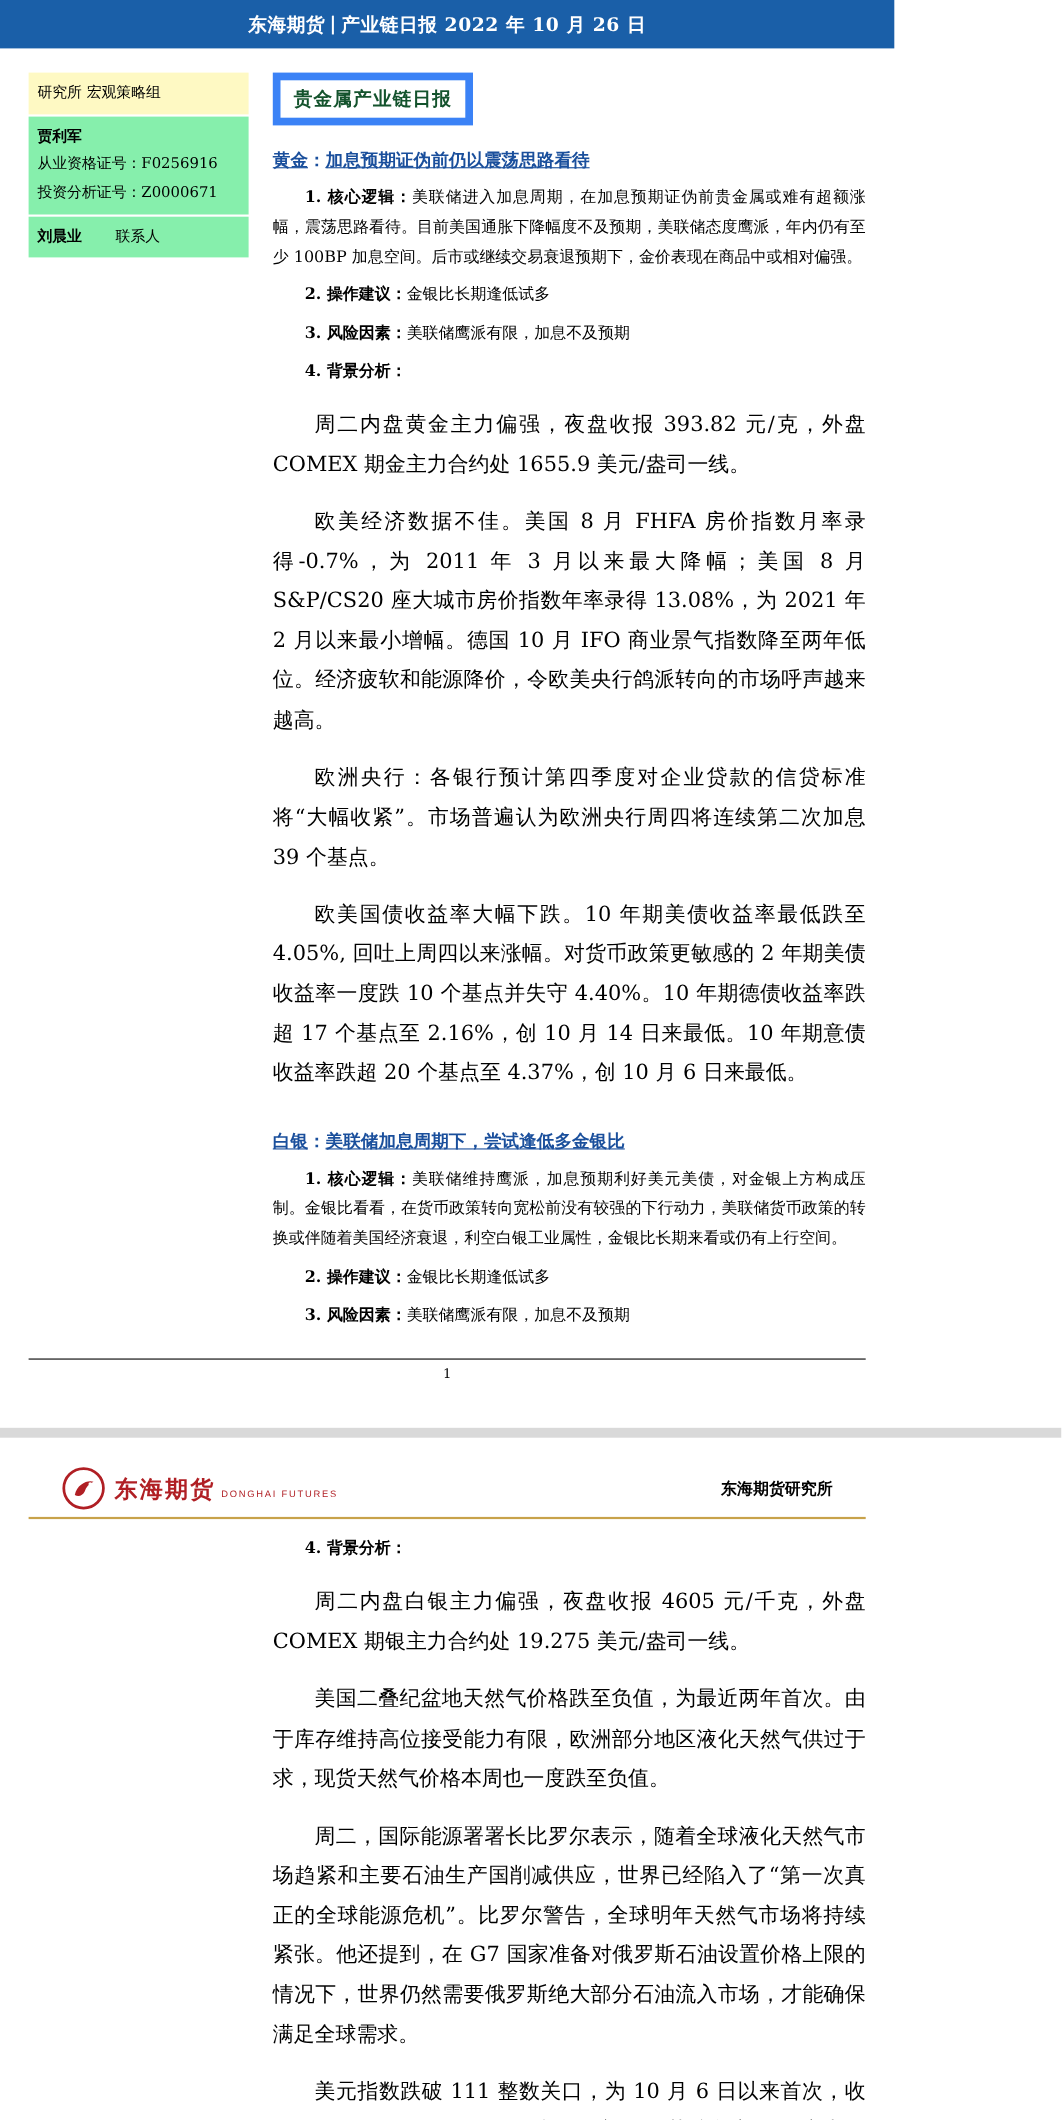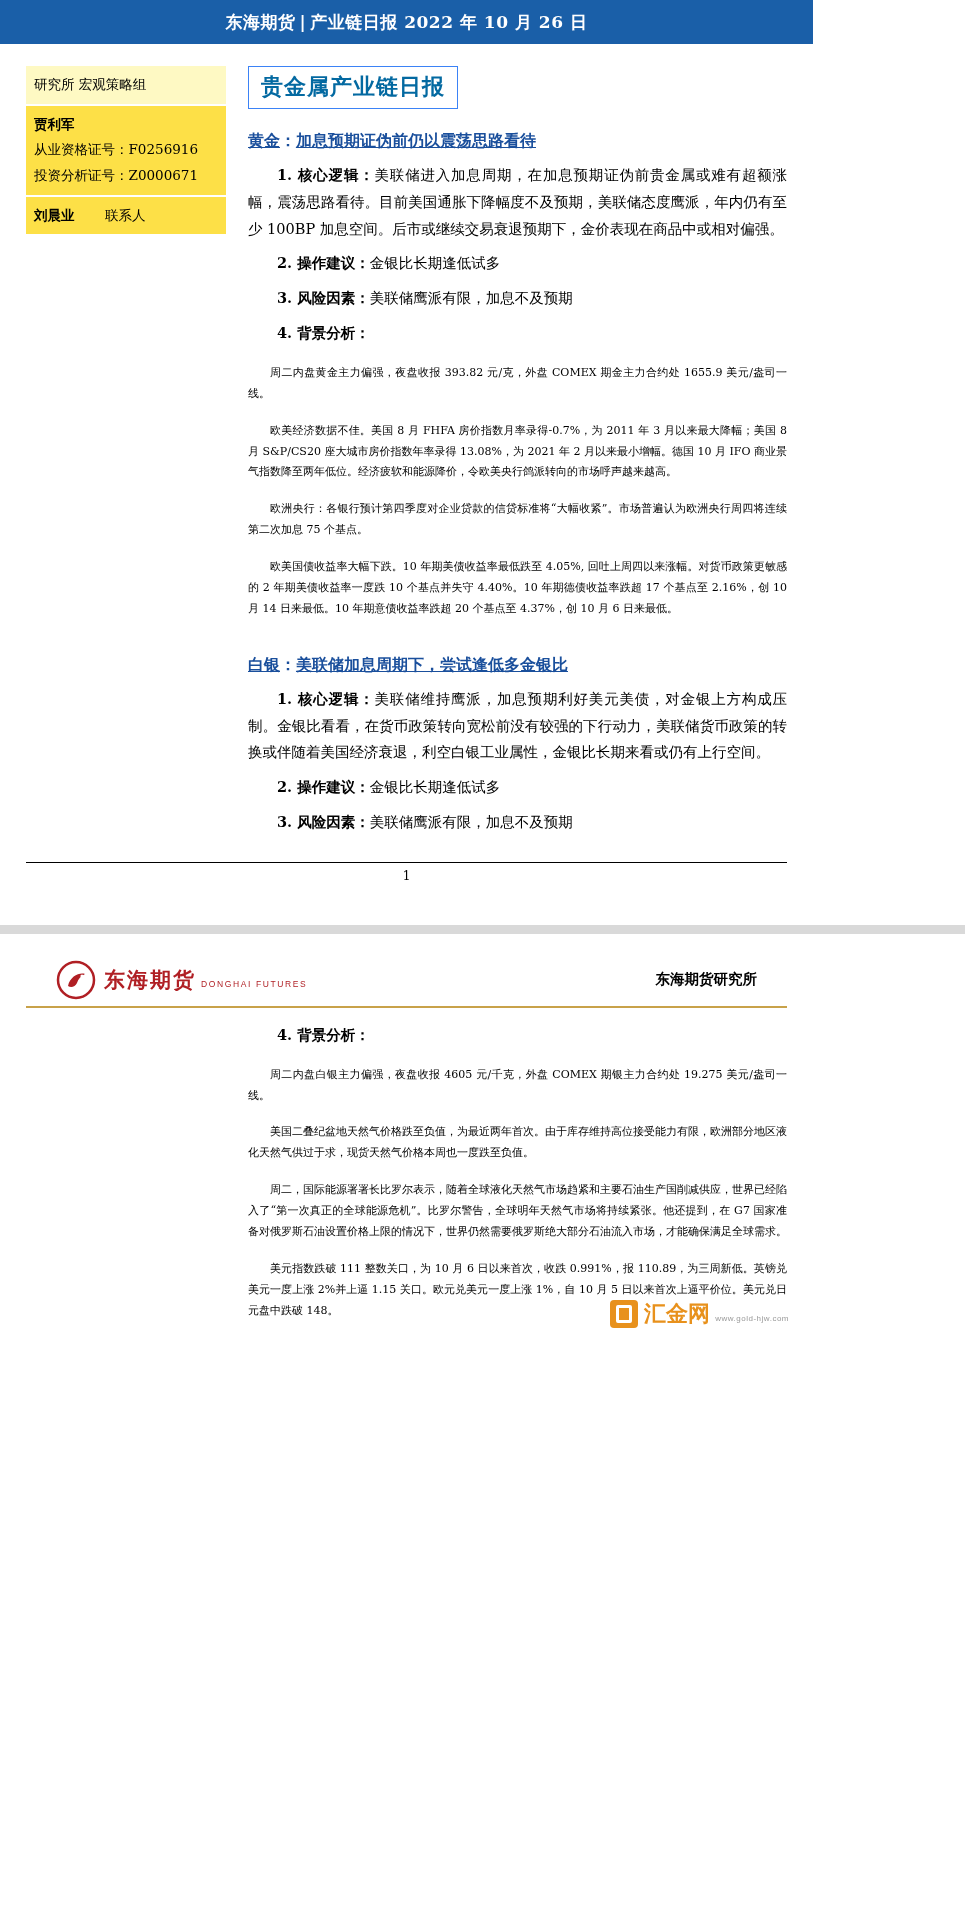--- a/index.html
+++ b/index.html
@@ -32,41 +32,41 @@
     padding:22px 26px 0 26px;
     box-sizing:border-box;
   }
   .sidebar{
     width:200px;
     flex:0 0 200px;
     font-size:13.5px;
     line-height:1.9;
   }
   .side-block{
-    background:#fde047;
+    background:#86efac;
     padding:6px 8px;
     margin-bottom:2px;
   }
   .side-block.plain{background:#fef9c3;}
   .side-row{white-space:nowrap;}
   .side-name{font-weight:bold;}
   .side-gap{display:inline-block;width:22px;}
 
   .main{
     flex:1;
     padding-left:22px;
     box-sizing:border-box;
   }
 
   .doc-title{
     display:inline-block;
-    border:1px solid #3b82f6;
-    color:#0369a1;
-    font-weight:bold;
-    font-size:22px;
+    border:7px solid #3b82f6;
+    color:#14532d;
+    font-weight:bold;
+    font-size:17px;
     padding:5px 12px 6px 12px;
     margin:0 0 22px 0;
     letter-spacing:1px;
   }
 
   h2.sec{
     font-size:16px;
     margin:0 0 10px 0;
     font-weight:bold;
     color:#1a4f9c;
@@ -83,21 +83,21 @@
   p.item{
     margin:0 0 8px 0;
     font-size:14.5px;
     line-height:1.85;
     text-indent:2em;
     text-align:justify;
   }
   p.item b{font-weight:bold;}
   p.para{
     margin:16px 0 9px 0;
-    font-size:11px;
+    font-size:19px;
     line-height:1.9;
     text-indent:2em;
     text-align:justify;
   }
   .gap{height:26px;}
 
   
   .rule{
     border-top:1px solid #000;
     margin:18px 26px 0 26px;
@@ -242,21 +242,21 @@
         <span class="label">黄金</span><span>：</span><span class="txt">加息预期证伪前仍以震荡思路看待</span>
       </h2>
 
       <p class="item"><b>1. 核心逻辑：</b><span>美联储进入加息周期，在加息预期证伪前贵金属或难有超额涨幅，震荡思路看待。目前美国通胀下降幅度不及预期，美联储态度鹰派，年内仍有至少 100BP 加息空间。后市或继续交易衰退预期下，金价表现在商品中或相对偏强。</span></p>
       <p class="item"><b>2. 操作建议：</b><span>金银比长期逢低试多</span></p>
       <p class="item"><b>3. 风险因素：</b><span>美联储鹰派有限，加息不及预期</span></p>
       <p class="item"><b>4. 背景分析：</b><span></span></p>
 
       <p class="para">周二内盘黄金主力偏强，夜盘收报 393.82 元/克，外盘 COMEX 期金主力合约处 1655.9 美元/盎司一线。</p>
       <p class="para">欧美经济数据不佳。美国 8 月 FHFA 房价指数月率录得-0.7%，为 2011 年 3 月以来最大降幅；美国 8 月 S&amp;P/CS20 座大城市房价指数年率录得 13.08%，为 2021 年 2 月以来最小增幅。德国 10 月 IFO 商业景气指数降至两年低位。经济疲软和能源降价，令欧美央行鸽派转向的市场呼声越来越高。</p>
-      <p class="para">欧洲央行：各银行预计第四季度对企业贷款的信贷标准将“大幅收紧”。市场普遍认为欧洲央行周四将连续第二次加息 75 个基点。</p>
+      <p class="para">欧洲央行：各银行预计第四季度对企业贷款的信贷标准将“大幅收紧”。市场普遍认为欧洲央行周四将连续第二次加息 39 个基点。</p>
       <p class="para">欧美国债收益率大幅下跌。10 年期美债收益率最低跌至 4.05%, 回吐上周四以来涨幅。对货币政策更敏感的 2 年期美债收益率一度跌 10 个基点并失守 4.40%。10 年期德债收益率跌超 17 个基点至 2.16%，创 10 月 14 日来最低。10 年期意债收益率跌超 20 个基点至 4.37%，创 10 月 6 日来最低。</p>
 
       <div class="gap"></div>
 
       
       <h2 class="sec">
         <span class="label">白银</span><span>：</span><span class="txt">美联储加息周期下，尝试逢低多金银比</span>
       </h2>
 
       <p class="item"><b>1. 核心逻辑：</b><span>美联储维持鹰派，加息预期利好美元美债，对金银上方构成压制。金银比看看，在货币政策转向宽松前没有较强的下行动力，美联储货币政策的转换或伴随着美国经济衰退，利空白银工业属性，金银比长期来看或仍有上行空间。</span></p>

